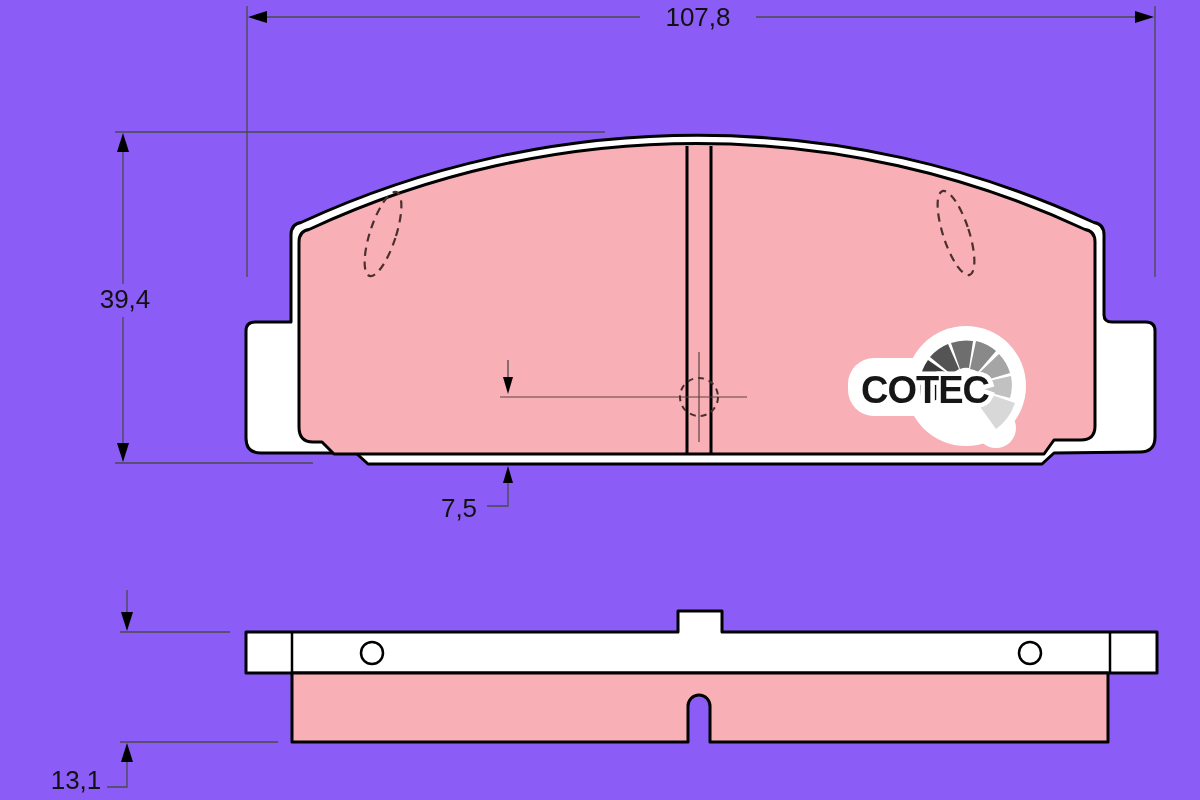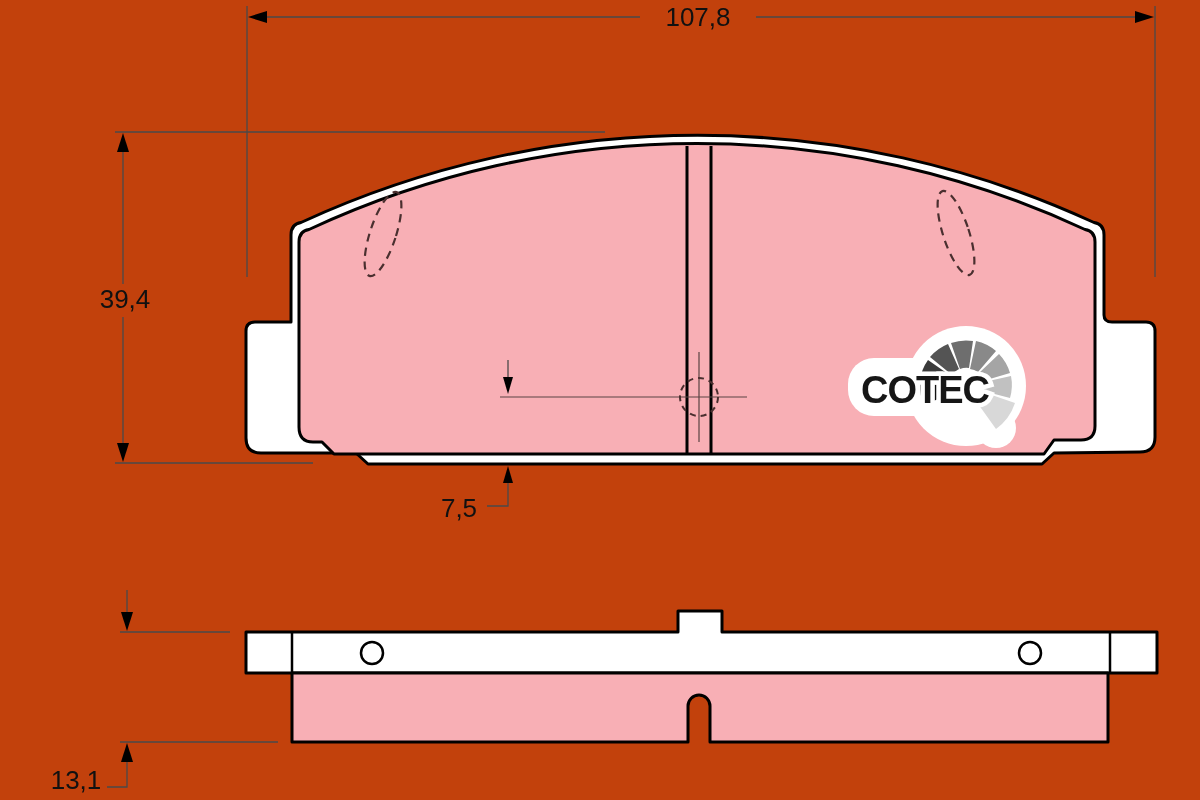--- a/index.html
+++ b/index.html
@@ -1,17 +1,17 @@
 <!DOCTYPE html>
 <html><head>
 <meta charset="utf-8">
 <style>
   html,body{margin:0;padding:0;background:#ffffff;}
   body{width:1200px;height:800px;overflow:hidden;font-family:"Liberation Sans",sans-serif;}
-  .stage{position:relative;width:1200px;height:800px;background:#c2410c;}
+  .stage{position:relative;width:1200px;height:800px;background:#8b5cf6;}
   svg{position:absolute;left:0;top:0;}
   .outline{fill:#ffffff;stroke:#000000;stroke-width:3;stroke-linejoin:round;}
   .friction{stroke:#000000;stroke-width:3;stroke-linejoin:round;}
   .slotline{stroke:#000000;stroke-width:3;fill:none;}
   .divider{stroke:#000000;stroke-width:2.5;fill:none;}
   .hole{fill:#ffffff;stroke:#000000;stroke-width:2.5;}
   .dimline{stroke:#4a4a4a;stroke-width:1.3;fill:none;}
   .arrow{fill:#000000;stroke:none;}
   .dimtext{font-size:26px;fill:#111111;}
   .marker{fill:none;stroke-width:2.2;stroke-dasharray:8 6;}

